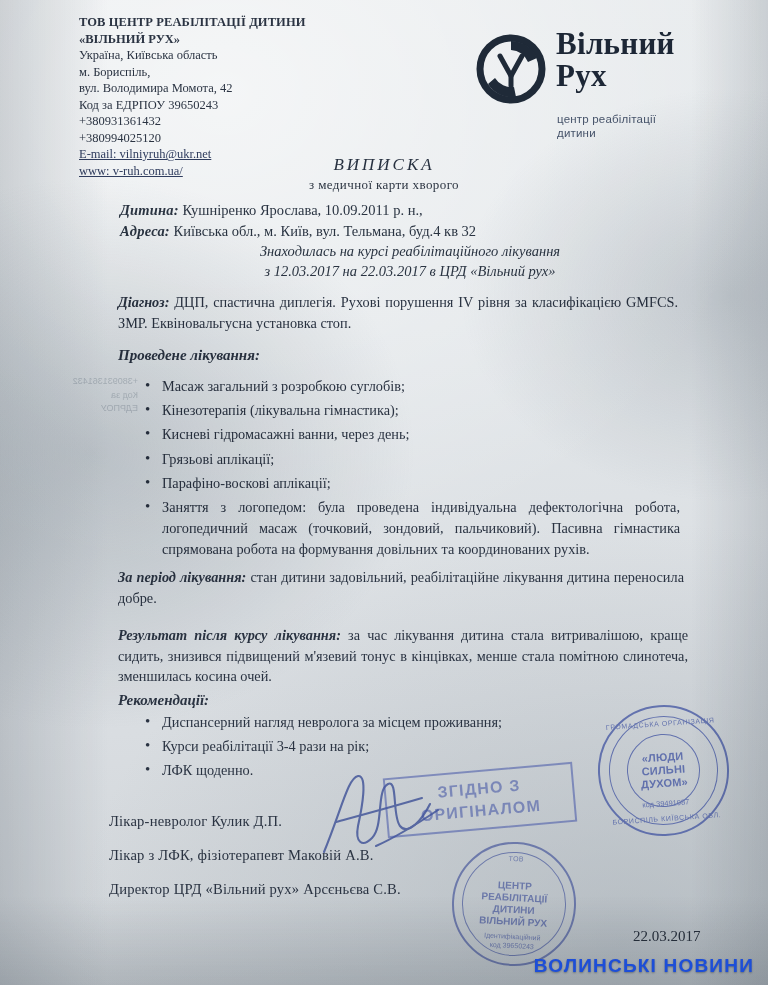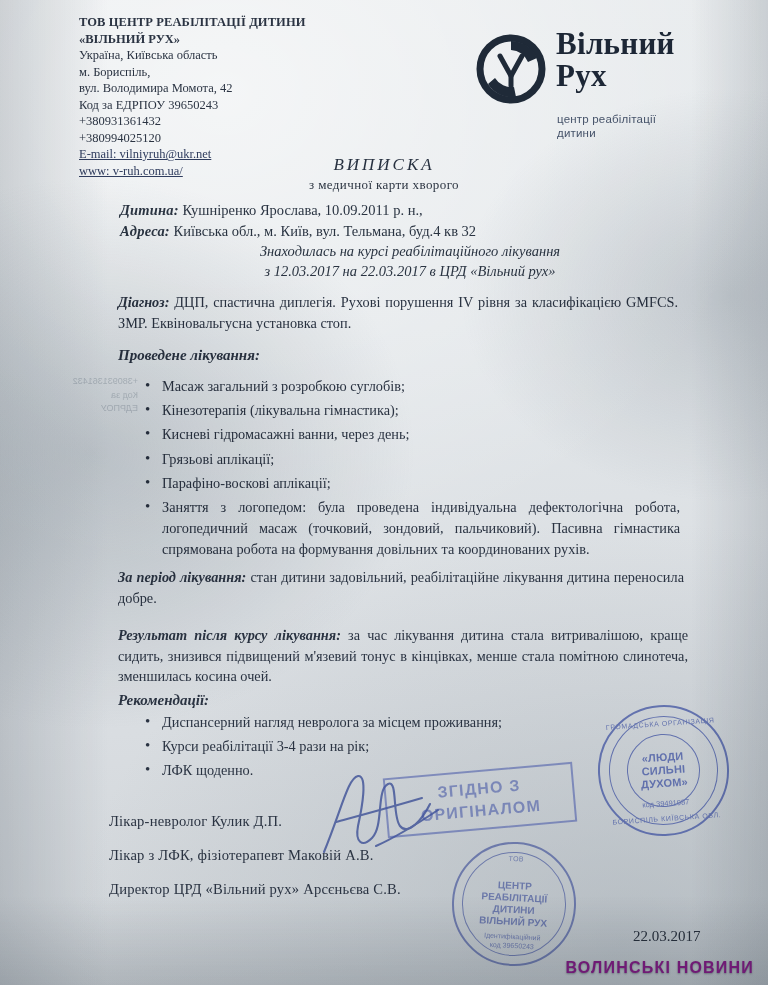--- a/index.html
+++ b/index.html
@@ -354,23 +354,23 @@
     font-family: "Liberation Sans", sans-serif;
   }
 
   
   #watermark {
     position: absolute;
     right: 14px;
     bottom: 8px;
     font-family: "Liberation Sans", sans-serif;
     font-weight: bold;
-    font-size: 16px;
+    font-size: 19px;
     letter-spacing: 1.2px;
-    color: #701a75;
+    color: #1d4ed8;
     text-shadow: 0 1px 2px rgba(60,70,80,0.55);
   }
 </style>
 </head>
 <body>
 
 <div id="page"></div>
 
 <div id="content">
 

